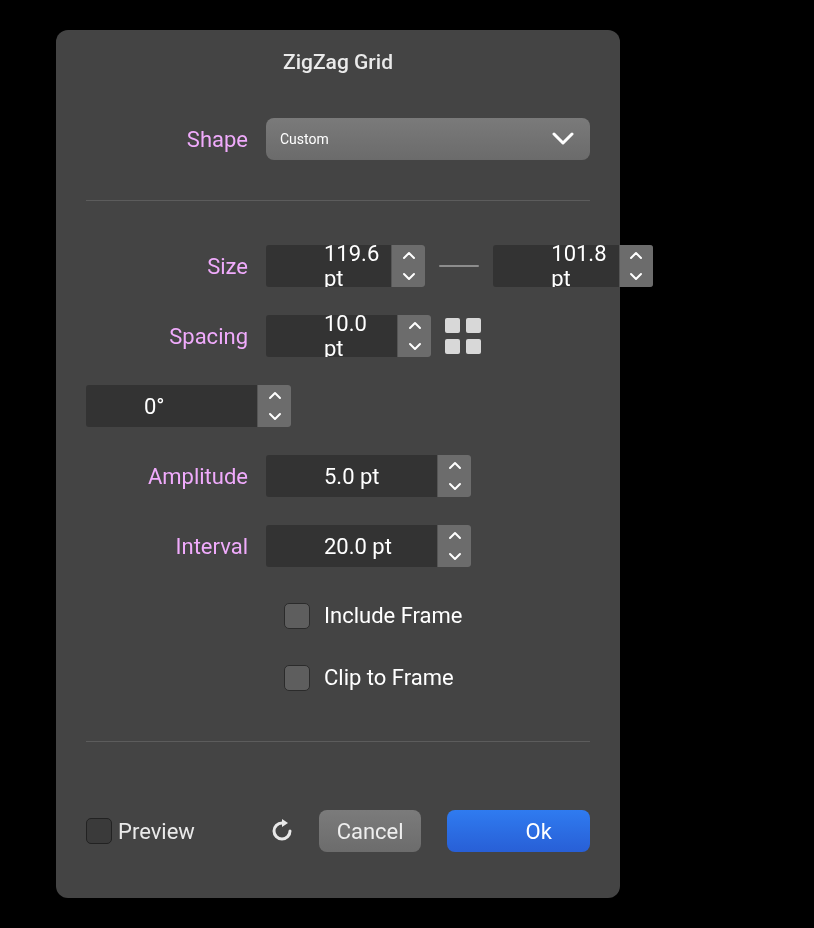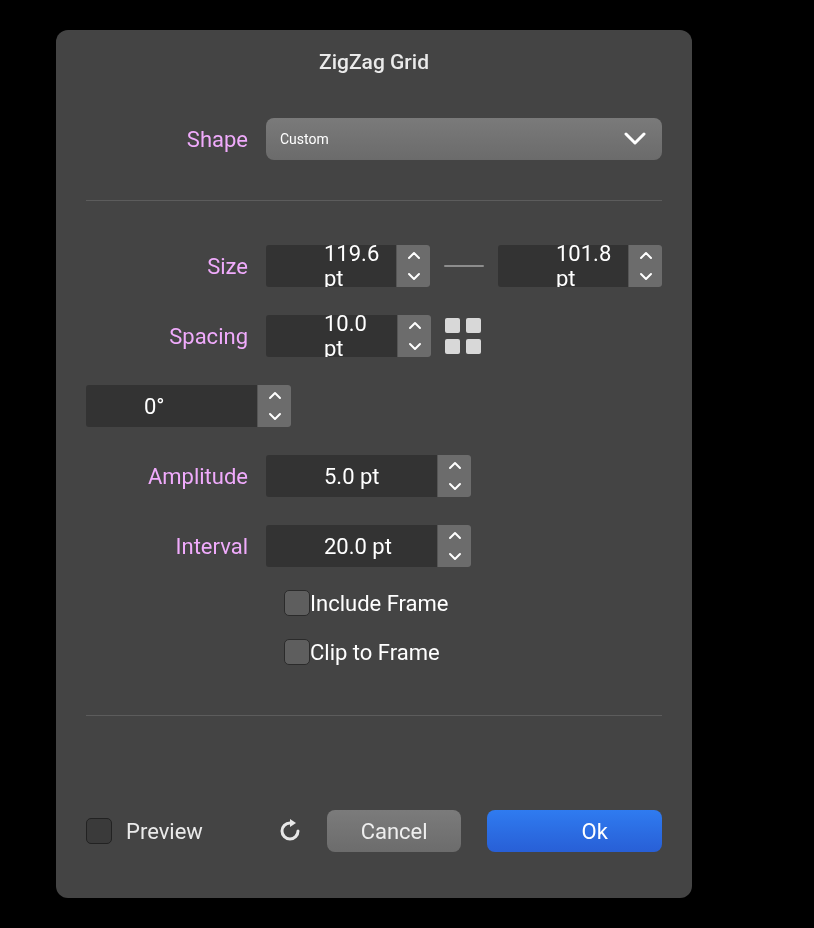--- a/index.html
+++ b/index.html
@@ -1,20 +1,20 @@
 <!DOCTYPE html>
 <html><head>
 <meta charset="utf-8">
 <style>
   * { box-sizing: border-box; margin: 0; padding: 0; }
   html, body { width: 814px; height: 928px; background: #000; font-family: -apple-system, BlinkMacSystemFont, "Segoe UI", Roboto, Helvetica, Arial, sans-serif; }
   .window {
     position: absolute;
     left: 56px; top: 30px;
-    width: 636px; height: 868px;
+    width: 564px; height: 868px;
     background: #444444;
     border-radius: 12px;
     box-shadow: 0 20px 60px rgba(0,0,0,0.6);
     color: #e6e6e6;
     display: flex; flex-direction: column;
   }
   .titlebar {
     text-align: center;
     padding: 20px 0 16px;
     font-size: 21px;
@@ -71,34 +71,34 @@
   .dash {
     width: 40px; height: 2px; background: #8d8d8d; border-radius: 1px;
     flex: 0 0 40px;
   }
   .grid-icon {
     width: 36px; height: 36px; display:grid;
     grid-template-columns: 1fr 1fr; grid-template-rows: 1fr 1fr;
     gap: 6px; cursor:pointer;
   }
   .grid-icon .sq { background: #d8d8d8; border-radius: 2px; }
-  .checkbox-row { display:flex; align-items:center; margin-top: 23px; margin-left: 198px; }
+  .checkbox-row { display:flex; align-items:flex-start; gap:14px; margin-top: 36px; margin-left: 198px; }
   .checkbox {
     width: 26px; height: 26px; border-radius: 5px;
     background: #5e5e5e; border: 1px solid #2b2b2b;
     cursor:pointer;
   }
   .checkbox-label { font-size: 22px; color: #fff; }
   .footer-divider { margin: 50px 0 0; height:1px; background:#5c5c5c; }
   .footer {
     margin-top: auto;
     padding: 28px 30px 46px;
     display:flex; align-items:center; gap: 22px;
   }
-  .footer .preview-group { display:flex; align-items:center; gap:14px; }
+  .footer .preview-group { display:flex; align-items:center; gap:6px; }
   .footer .preview-group .preview-cb {
     width: 26px; height: 26px; border-radius:5px;
     background:#3a3a3a; border:1px solid #222;
     cursor:pointer;
   }
   .footer .preview-label { font-size:22px; color:#eaeaea; }
   .footer .spacer { flex: 0 0 28px; }
   .refresh { width:30px; height:30px; display:flex; align-items:center; justify-content:center; cursor:pointer; }
   .refresh svg{display:block;}
   .btn {

